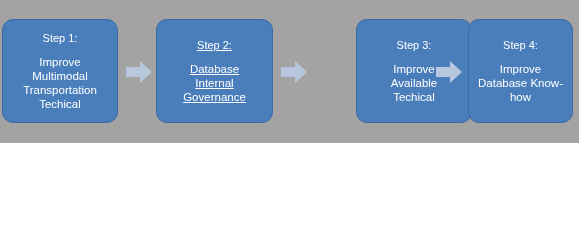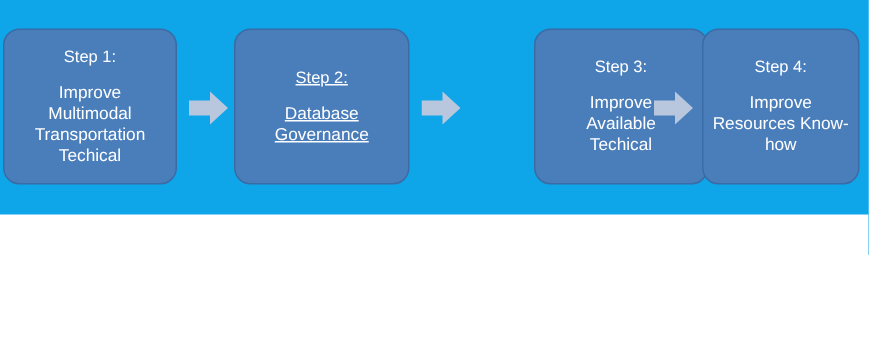--- a/index.html
+++ b/index.html
@@ -10,21 +10,21 @@
     width: 579px;
     height: 143px;
     background: #ffffff;
     font-family: "Liberation Sans", sans-serif;
     overflow: hidden;
   }
   #flow-canvas {
     position: relative;
     width: 579px;
     height: 143px;
-    background: #0ea5e9;
+    background: #a3a3a3;
   }
   .step-box {
     position: absolute;
     top: 19px;
     height: 104px;
     box-sizing: border-box;
     background: #4A7EBB;
     border: 1px solid #3A6BA5;
     border-radius: 11px;
     display: flex;
@@ -89,20 +89,21 @@
   <div class="flow-arrow" id="arrow-1">
     <svg viewBox="0 0 26 24" xmlns="http://www.w3.org/2000/svg">
       <polygon points="0,7 14,7 14,1 26,12 14,23 14,17 0,17" fill="#B8C7DE"></polygon>
     </svg>
   </div>
 
   <div class="step-box" id="box-2">
     <div class="step-heading">Step 2:</div>
     <div class="step-body">
       <span class="line">Database</span>
+      <span class="line">Internal</span>
       <span class="line">Governance</span>
     </div>
   </div>
 
   <div class="flow-arrow" id="arrow-2">
     <svg viewBox="0 0 26 24" xmlns="http://www.w3.org/2000/svg">
       <polygon points="0,7 14,7 14,1 26,12 14,23 14,17 0,17" fill="#B8C7DE"></polygon>
     </svg>
   </div>
 
@@ -118,18 +119,18 @@
   <div class="flow-arrow" id="arrow-3">
     <svg viewBox="0 0 26 24" xmlns="http://www.w3.org/2000/svg">
       <polygon points="0,7 14,7 14,1 26,12 14,23 14,17 0,17" fill="#B8C7DE"></polygon>
     </svg>
   </div>
 
   <div class="step-box" id="box-4">
     <div class="step-heading">Step 4:</div>
     <div class="step-body">
       <span class="line">Improve</span>
-      <span class="line">Resources Know-</span>
+      <span class="line">Database Know-</span>
       <span class="line">how</span>
     </div>
   </div>
 
 </div>
 
 </body></html>

